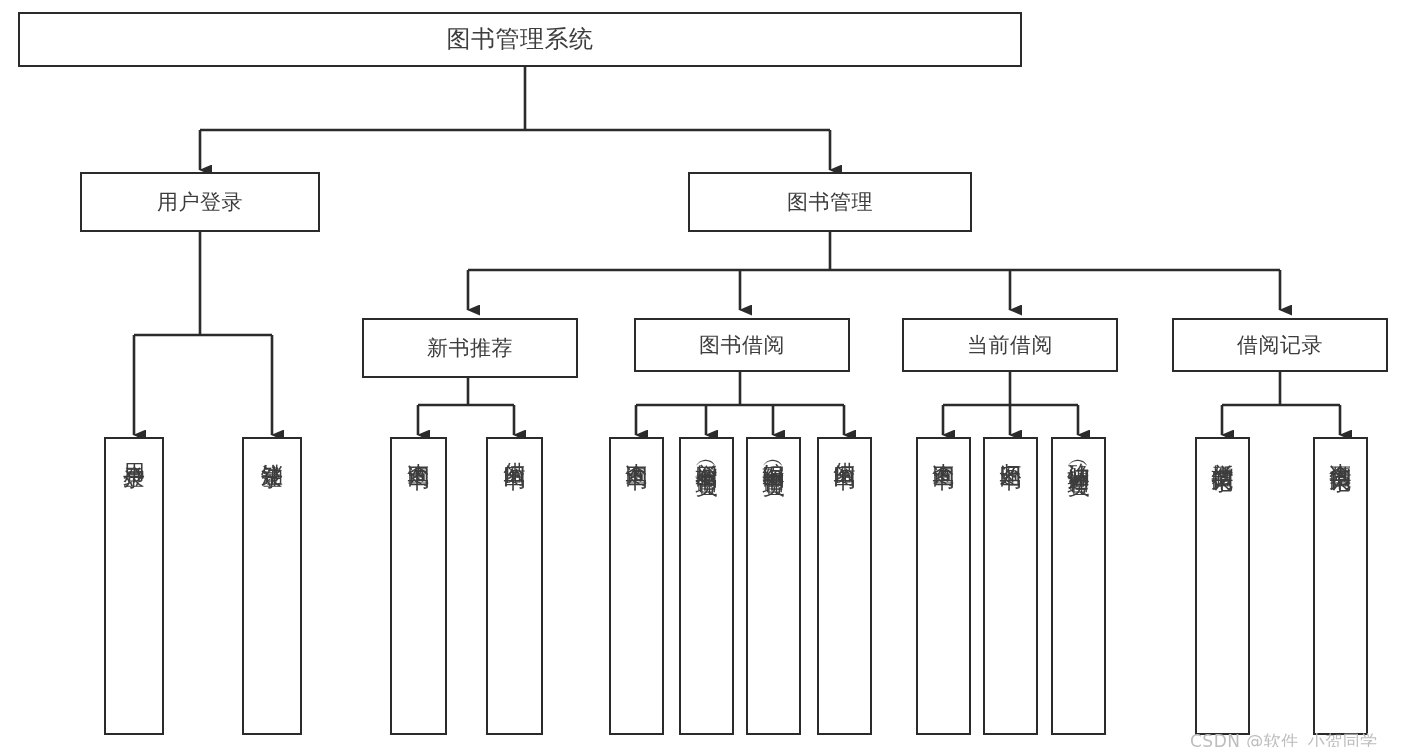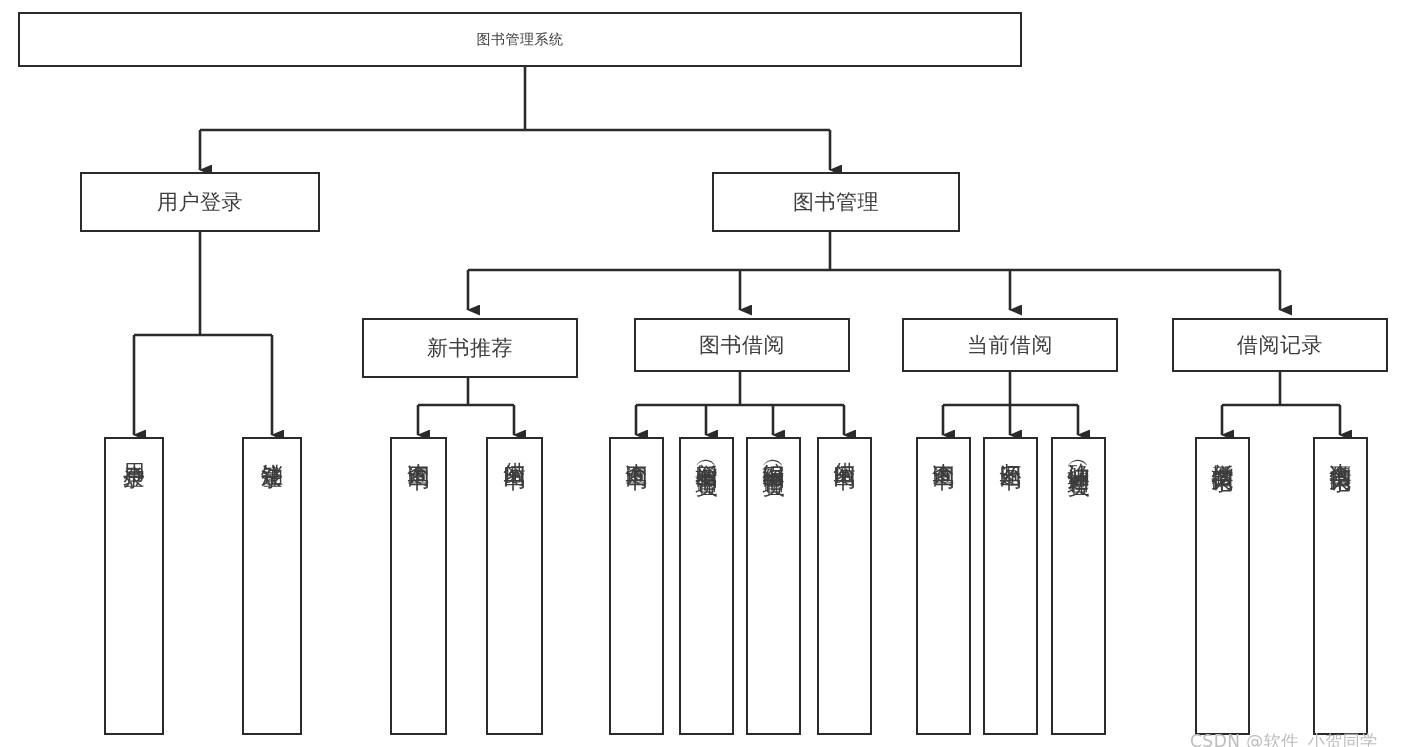--- a/index.html
+++ b/index.html
@@ -42,21 +42,21 @@
     display: block;
     line-height: 1.18;
     letter-spacing: 0.5px;
     white-space: nowrap;
   }
   
   .node.h .lbl {
     font-size: 21px;
   }
   .node.root .lbl {
-    font-size: 14px;
+    font-size: 24px;
   }
   
   .node.v {
     align-items: flex-start;
     justify-content: center;
     padding-top: 6px;
   }
   .node.v .lbl {
     writing-mode: vertical-rl;
     text-orientation: upright;
@@ -136,21 +136,21 @@
     </g>
   </svg>
 
   <div class="node h root" style="left:18px; top:12px; width:1004px; height:55px;">
     <span class="lbl">图书管理系统</span>
   </div>
 
   <div class="node h" style="left:80px; top:172px; width:240px; height:60px;">
     <span class="lbl">用户登录</span>
   </div>
-  <div class="node h" style="left:712px; top:172px; width:248px; height:60px;font-family:Liberation Serif, serif;">
+  <div class="node h" style="left:688px; top:172px; width:284px; height:60px;font-family:Liberation Serif, serif;">
     <span class="lbl">图书管理</span>
   </div>
 
   <div class="node h" style="left:362px; top:318px; width:216px; height:60px;">
     <span class="lbl">新书推荐</span>
   </div>
   <div class="node h" style="left:634px; top:318px; width:216px; height:54px;">
     <span class="lbl">图书借阅</span>
   </div>
   <div class="node h" style="left:902px; top:318px; width:216px; height:54px;">

